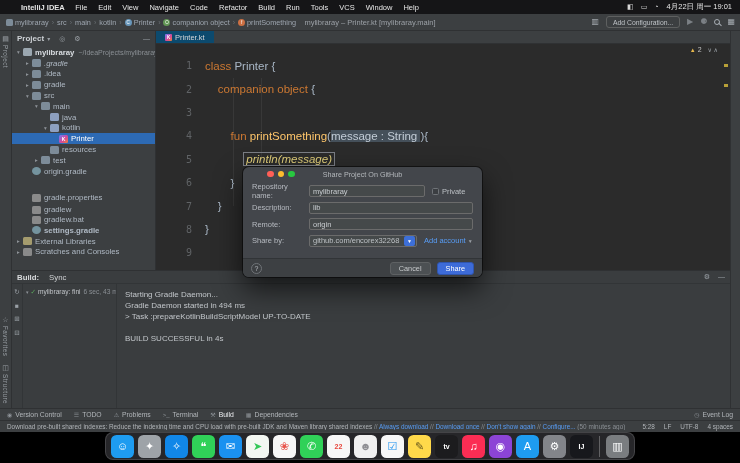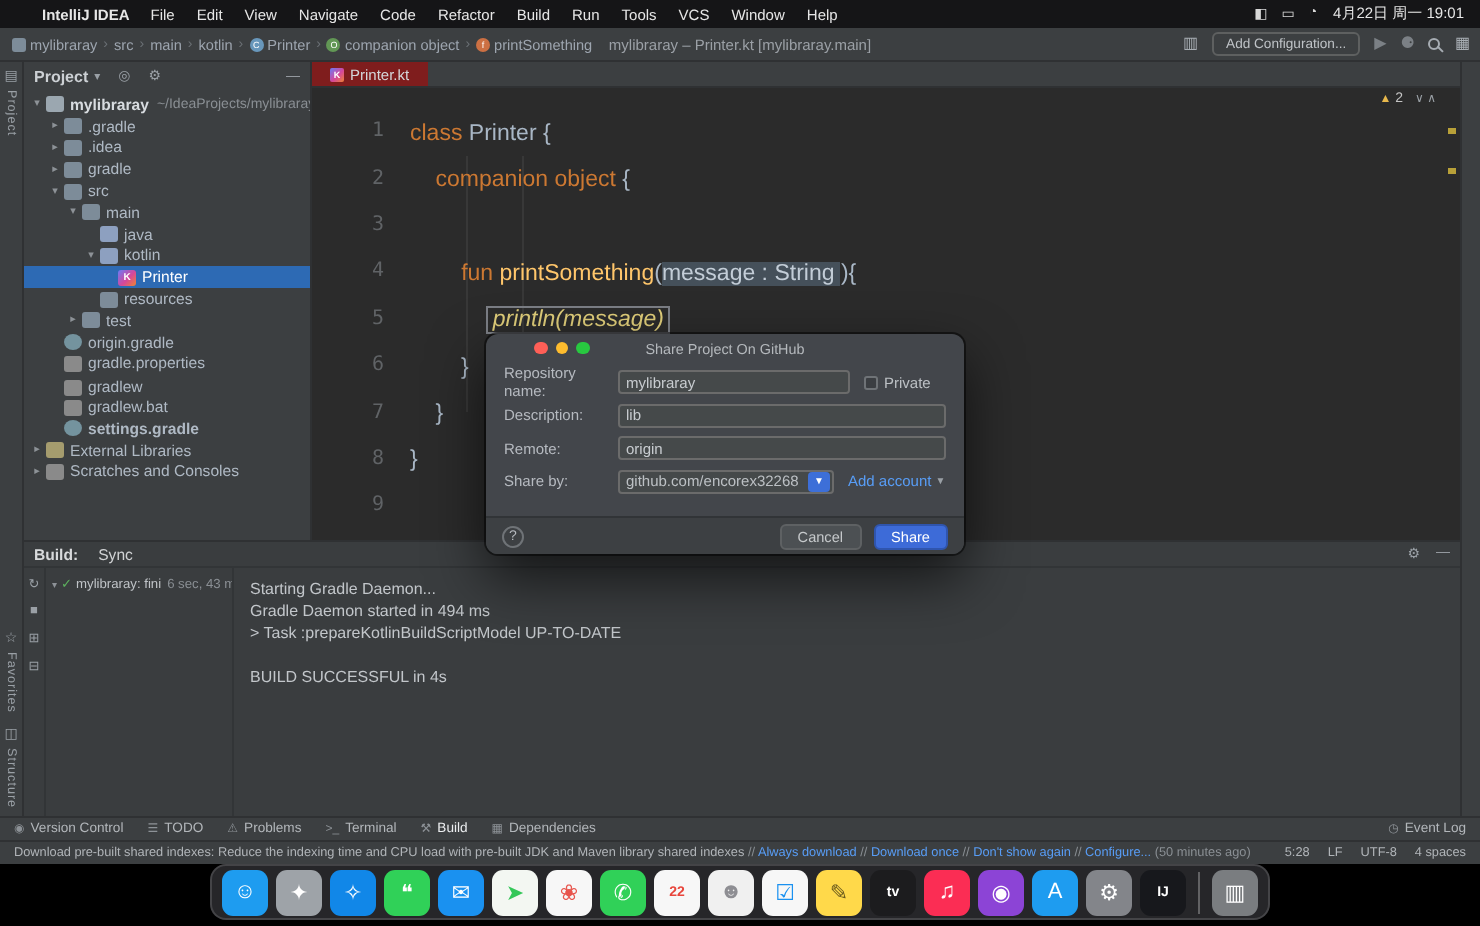--- a/index.html
+++ b/index.html
@@ -65,21 +65,21 @@
   .ticon.lib{background:#a59c6e}
   .ticon.scratch{background:#8a8a8a}
   .trow.root .tlabel{font-weight:bold;color:#d8dce0}
   .trow .suffix{color:#8a8f94;margin-left:4px;font-size:7px;font-weight:normal}
   .trow.selected{background:#2d6ab4;color:#fff}
   .trow.selected .tlabel{color:#fff}
 
   
   .editor-col{position:absolute;left:156px;top:17px;right:10px;height:239px;display:flex;flex-direction:column}
   .tabbar{height:13px;background:#3c3f41;display:flex;border-bottom:1px solid #2f3133;flex:none}
-  .tab{display:flex;align-items:center;gap:3px;padding:0 9px;background:#7f1d1d;color:#d4d7da;font-size:7.5px}
+  .tab{display:flex;align-items:center;gap:3px;padding:0 9px;background:#0c4a6e;color:#d4d7da;font-size:7.5px}
   .kticon{width:7px;height:7px;border-radius:1px;background:linear-gradient(135deg,#6b7cf7,#d5479b 55%,#ef8431);color:#fff;font-size:4.5px;line-height:7px;text-align:center;font-weight:bold;flex:none}
   .editor{flex:1;background:#2b2b2b;position:relative;overflow:hidden}
   #code{position:absolute;top:10px;left:0;right:0}
   .line{display:flex;height:23.4px;align-items:center}
   .num{width:36px;text-align:right;color:#606366;font-size:10px;font-family:"DejaVu Sans Mono",monospace;flex:none}
   .codetext{padding-left:13px;font-size:11.5px;white-space:pre;color:#a9b7c6;font-family:"DejaVu Sans Mono",monospace}
   .tk-kw{color:#cc7832}
   .tk-pl{color:#a9b7c6}
   .tk-fn{color:#ffc66b}
   .tk-sel{color:#c3cdd7;background:#45505a}
@@ -253,21 +253,21 @@
         <span class="ph-ic">⚙</span>
         <span class="ph-ic right">—</span>
       </div>
       <div id="tree">
           <div class="trow root" style="padding-left: 3px;">
             <span class="chev">▾</span>
             <span class="ticon project"></span>
             <span class="tlabel">mylibraray</span>
             <span class="suffix">~/IdeaProjects/mylibraray</span>
           </div>
-          <div class="trow" style="padding-left: 12px;">
+          <div class="trow" style="padding-left: 12px; font-style: italic;">
             <span class="chev">▸</span>
             <span class="ticon folder"></span>
             <span class="tlabel">.gradle</span>
           </div>
           <div class="trow" style="padding-left: 12px;">
             <span class="chev">▸</span>
             <span class="ticon folder"></span>
             <span class="tlabel">.idea</span>
           </div>
           <div class="trow" style="padding-left: 12px;">
@@ -308,21 +308,21 @@
           <div class="trow" style="padding-left: 21px;">
             <span class="chev">▸</span>
             <span class="ticon folder"></span>
             <span class="tlabel">test</span>
           </div>
           <div class="trow" style="padding-left: 12px;">
             <span class="chev">&nbsp;</span>
             <span class="ticon gradle"></span>
             <span class="tlabel">origin.gradle</span>
           </div>
-          <div class="trow" style="padding-left: 12px;">
+          <div class="trow" style="padding-left: 12px; margin-top: 16px;">
             <span class="chev">&nbsp;</span>
             <span class="ticon props"></span>
             <span class="tlabel">gradle.properties</span>
           </div>
           <div class="trow" style="padding-left: 12px; align-items: flex-end;">
             <span class="chev">&nbsp;</span>
             <span class="ticon file"></span>
             <span class="tlabel">gradlew</span>
           </div>
           <div class="trow" style="padding-left: 12px;">

